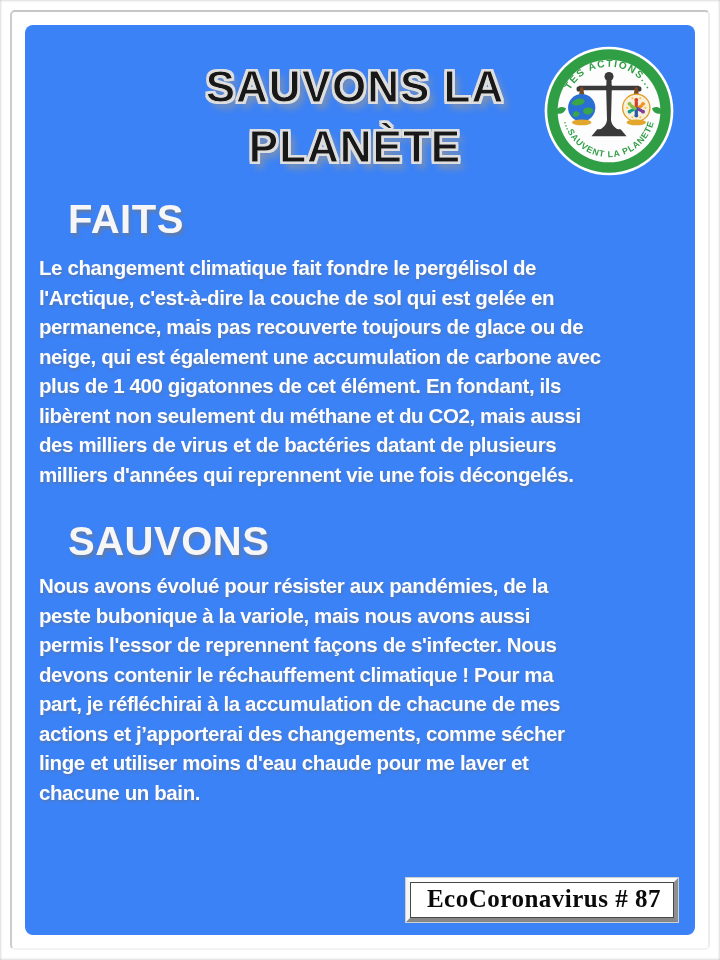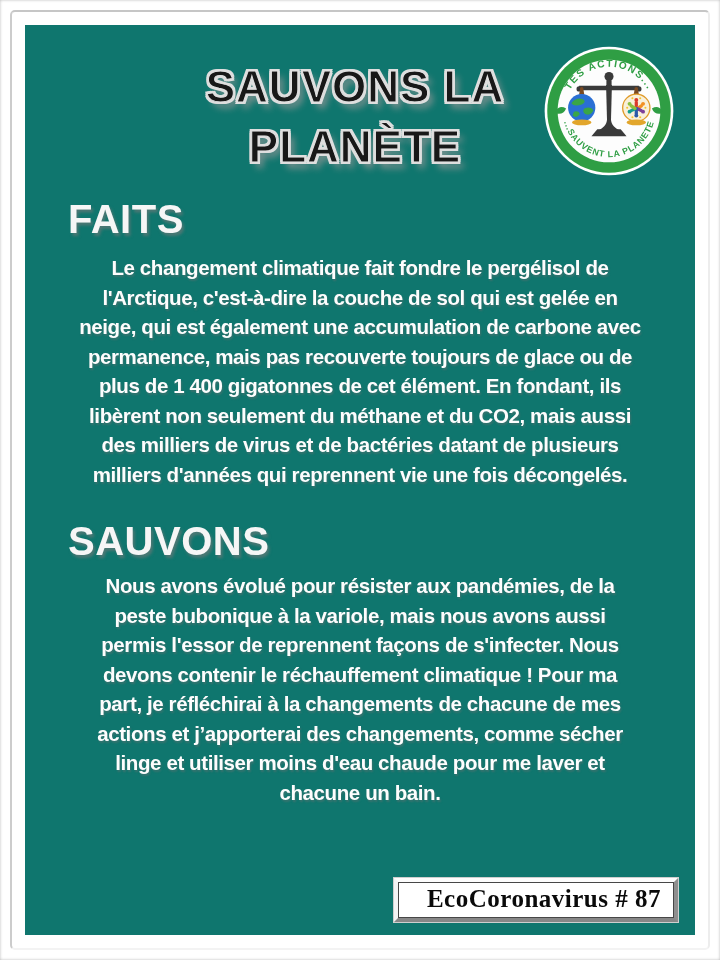--- a/index.html
+++ b/index.html
@@ -12,21 +12,21 @@
     position:absolute;inset:0;background:#ffffff;
     box-shadow:inset 0 0 3px #b9b9b9;
   }
   .frame-groove{
     position:absolute;inset:10px;border-radius:5px;
     border:2px solid #e2e2e2;
     border-top-color:#c6c6c6;border-left-color:#cccccc;
     border-bottom-color:#f3f3f3;border-right-color:#ededed;
   }
   .panel{
-    position:absolute;inset:25px;background:#0f766e;border-radius:0;
+    position:absolute;inset:25px;background:#3b82f6;border-radius:8px;
   }
   
   .title{
     position:absolute;left:30px;top:32px;width:600px;text-align:center;
   }
   .title-line{
     font-size:44px;font-weight:bold;line-height:60px;letter-spacing:1px;
     color:#181818;
     -webkit-text-stroke:1px #e2e2e2;
     text-shadow:
@@ -45,38 +45,38 @@
   
   .section-heading{
     position:absolute;left:43px;
     font-size:40px;font-weight:bold;color:#f6f6f6;letter-spacing:0.5px;
     text-shadow:2px 3px 3px rgba(120,120,120,0.6);
     white-space:nowrap;
   }
   .heading-faits{top:172px;}
   .heading-actions{top:494px;}
   .para{
-    position:absolute;left:5px;width:660px;text-align:center;
+    position:absolute;left:14px;width:660px;text-align:left;
   }
   .para-faits{top:228px;}
   .para-actions{top:546px;}
   .text-line{
     font-size:20.5px;font-weight:bold;line-height:29.5px;
     letter-spacing:-0.4px;color:#fdfdfd;white-space:nowrap;
     text-shadow:1px 1.5px 2px rgba(110,110,110,0.45);
   }
   
   .badge{
     position:absolute;right:17px;bottom:13px;background:#ffffff;
     border:4px solid;
     border-color:#fdfdfd #8f8f8f #878787 #f4f4f4;
     box-shadow:0 0 0 1px #cfcfcf;
   }
   .badge-inner{
-    border:1px solid #474747;padding:2px 12px 4px 28px;
+    border:1px solid #474747;padding:2px 12px 4px 16px;
     font-family:"Liberation Serif",serif;font-weight:bold;
     font-size:25px;color:#0a0a0a;letter-spacing:0.5px;white-space:nowrap;
   }
 </style>
 </head>
 <body>
 
 <div class="frame">
   <div class="frame-groove"></div>
   <div class="panel">
@@ -158,35 +158,35 @@
           <circle cx="136" cy="80.5" r="1.6" fill="#f2c230"></circle>
           <ellipse cx="142" cy="117.5" rx="15" ry="4.5" fill="#e2a62c"></ellipse>
         </g>
       </svg>
     </div>
 
     <div class="section-heading heading-faits">FAITS</div>
     <div class="para para-faits">
       <div class="text-line">Le changement climatique fait fondre le pergélisol de</div>
       <div class="text-line">l'Arctique, c'est-à-dire la couche de sol qui est gelée en</div>
+      <div class="text-line">permanence, mais pas recouverte toujours de glace ou de</div>
       <div class="text-line">neige, qui est également une accumulation de carbone avec</div>
-      <div class="text-line">permanence, mais pas recouverte toujours de glace ou de</div>
       <div class="text-line">plus de 1 400 gigatonnes de cet élément. En fondant, ils</div>
       <div class="text-line">libèrent non seulement du méthane et du CO2, mais aussi</div>
       <div class="text-line">des milliers de virus et de bactéries datant de plusieurs</div>
       <div class="text-line">milliers d'années qui reprennent vie une fois décongelés.</div>
     </div>
 
     <div class="section-heading heading-actions">SAUVONS</div>
     <div class="para para-actions">
       <div class="text-line">Nous avons évolué pour résister aux pandémies, de la</div>
       <div class="text-line">peste bubonique à la variole, mais nous avons aussi</div>
       <div class="text-line">permis l'essor de reprennent façons de s'infecter. Nous</div>
       <div class="text-line">devons contenir le réchauffement climatique ! Pour ma</div>
-      <div class="text-line">part, je réfléchirai à la changements de chacune de mes</div>
+      <div class="text-line">part, je réfléchirai à la accumulation de chacune de mes</div>
       <div class="text-line">actions et j’apporterai des changements, comme sécher</div>
       <div class="text-line">linge et utiliser moins d'eau chaude pour me laver et</div>
       <div class="text-line">chacune un bain.</div>
     </div>
 
     <div class="badge">
       <div class="badge-inner">EcoCoronavirus # 87</div>
     </div>
 
   </div>

